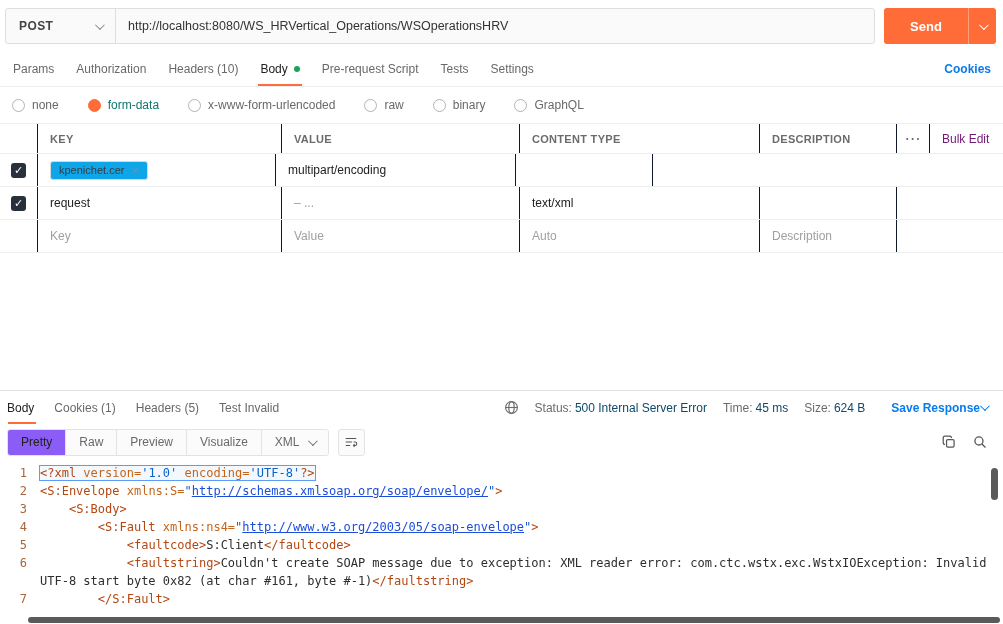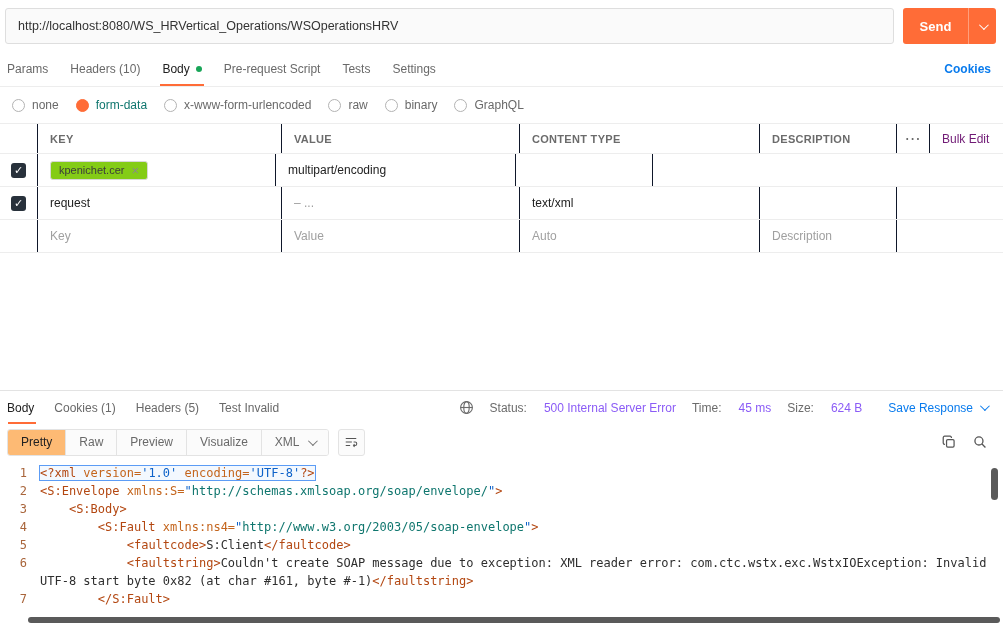--- a/index.html
+++ b/index.html
@@ -6,40 +6,40 @@
   html,body{width:1003px;height:624px}
   body{font-family:"Liberation Sans","DejaVu Sans",sans-serif;font-size:12px;color:#212121;background:#fff;overflow:hidden}
   .app{width:1003px;height:624px;display:flex;flex-direction:column;position:relative;background:#fff}
 
   
   .request-bar{display:flex;align-items:center;padding:8px 7px 8px 5px;height:52px;flex:none}
   .url-container{flex:1;display:flex;align-items:stretch;height:36px;border:1px solid #dedede;border-radius:3px;background:#fafafa;margin-right:9px;overflow:hidden}
   .method-select{display:flex;align-items:center;justify-content:space-between;width:110px;padding:0 13px;border-right:1px solid #dedede;cursor:pointer}
   .method-label{font-weight:700;color:#444;letter-spacing:.4px}
   .url-input{flex:1;border:none;outline:none;background:transparent;padding:0 12px;font-size:12.5px;color:#333;font-family:inherit}
-  .send-btn{display:flex;height:36px;width:93px;background:#ff6c37;border-radius:3px;color:#fff;overflow:hidden;flex:none}
+  .send-btn{display:flex;height:36px;width:112px;background:#ff6c37;border-radius:3px;color:#fff;overflow:hidden;flex:none}
   .send-main{flex:1;display:flex;align-items:center;justify-content:center;font-size:13px;font-weight:700;cursor:pointer}
   .send-caret{width:28px;display:flex;align-items:center;justify-content:center;border-left:1px solid rgba(255,255,255,.35);cursor:pointer}
 
   .caret{display:inline-block;width:7px;height:7px;border-right:1.6px solid #8a8a8a;border-bottom:1.6px solid #8a8a8a;transform:rotate(45deg) translateY(-2px)}
   .caret.white{border-color:#fff}
   .caret.blue{border-color:#097bed}
   .caret.dark{border-color:#777}
 
   
   .req-tabs{display:flex;align-items:center;height:35px;padding:0 12px 0 0;border-bottom:1px solid #ededed;color:#696969;flex:none}
   .req-tab{height:100%;display:flex;align-items:center;padding:0 11px;cursor:pointer;position:relative;gap:6px}
-  .req-tab:first-child{padding-left:7px}
+  .req-tab:first-child{padding-left:13px}
   .req-tab.active{color:#212121}
   .req-tab.active::after{content:"";position:absolute;left:9px;right:9px;bottom:0;height:2px;background:#ff6c37}
   .green-dot{width:6px;height:6px;border-radius:50%;background:#18a558}
   .cookies-link{margin-left:auto;color:#097bed;cursor:pointer;font-weight:600}
 
   
-  .radio-row{display:flex;align-items:center;height:36px;padding:0 12px;gap:17px;flex:none;color:#696969}
+  .radio-row{display:flex;align-items:center;height:36px;padding:0 12px;gap:29px;flex:none;color:#696969}
   .radio{display:flex;align-items:center;gap:7px;cursor:pointer}
   .radio-circle{width:13px;height:13px;border-radius:50%;border:1px solid #b3b3b3;background:#fff;flex:none}
   .radio.selected .radio-circle{background:#ff6c37;border-color:#ff6c37}
   .radio.selected .radio-label{color:#0f766e}
 
   
   .form-table{flex:none;border-top:1px solid #ededed;font-size:12px}
   .t-row{display:flex;border-bottom:1px solid #ededed;height:33px}
   .t-row.t-header{height:30px}
   .t-cell{display:flex;align-items:center;padding:0 12px;border-right:1px solid #0f172a;overflow:hidden;white-space:nowrap}
@@ -49,85 +49,92 @@
   .ct-cell{width:240px}
   .desc-cell{width:137px}
   .dots-cell{width:33px;justify-content:center;padding:0;color:#6b6b6b;cursor:pointer}
   .bulk-cell{flex:1;border-right:none;color:#701a75;cursor:pointer}
   .filler-cell{flex:1;border-right:none}
   .th{font-size:11px;color:#6b6b6b;font-weight:600;letter-spacing:.3px}
   .placeholder{color:#a0a0a0}
   .checkbox{width:15px;height:15px;border-radius:3px;background:#28313b;position:relative;cursor:pointer}
   .checkbox::after{content:"✓";position:absolute;inset:0;color:#fff;font-size:11px;line-height:15px;text-align:center}
   .dots-icon::after{content:"⋯";font-size:16px;letter-spacing:1px}
-  .file-chip{display:inline-flex;align-items:center;gap:7px;border:1px solid #d8d8d8;background:#84cc16;border-radius:3px;padding:2px 8px;font-size:11px;color:#3b3b3b;cursor:default}
+  .file-chip{display:inline-flex;align-items:center;gap:7px;border:1px solid #d8d8d8;background:#0ea5e9;border-radius:3px;padding:2px 8px;font-size:11px;color:#3b3b3b;cursor:default}
   .chip-close{cursor:pointer;color:#8a8a8a;line-height:1}
   .chip-close::after{content:"×";font-size:13px}
   .muted-value{color:#9e9e9e}
 
   .spacer{flex:1}
 
   
   .response{flex:none;height:234px;border-top:1px solid #e3e3e3;display:flex;flex-direction:column}
   .resp-tabs{display:flex;align-items:center;height:33px;padding:0 10px 0 0;color:#696969;flex:none}
   .resp-tab{height:100%;display:flex;align-items:center;padding:0 10px;cursor:pointer;position:relative}
   .resp-tab:first-child{padding-left:7px}
   .resp-tab.active{color:#212121}
   .resp-tab.active::after{content:"";position:absolute;left:8px;right:8px;bottom:0;height:2px;background:#ff6c37}
   .resp-meta{margin-left:auto;display:flex;align-items:center;gap:16px}
   .globe-icon{display:flex;align-items:center}
   .meta-item{color:#6b6b6b;white-space:nowrap}
-  .meta-value{color:#8b5cf6;margin-left:17px}
-  .save-response{display:flex;align-items:center;gap:7px;color:#097bed;font-weight:400;cursor:pointer;margin-left:10px;padding-right:6px}
+  .meta-value{color:#0c4a6e;margin-left:3px}
+  .save-response{display:flex;align-items:center;gap:0;color:#097bed;font-weight:700;cursor:pointer;margin-left:10px;padding-right:6px}
 
   .resp-toolbar{display:flex;align-items:center;height:36px;padding:0 12px 0 7px;flex:none}
   .view-group{display:flex;align-items:stretch;height:27px;border:1px solid #e3e3e3;border-radius:3px;overflow:hidden}
   .view-item{display:flex;align-items:center;padding:0 13px;color:#696969;background:#fbfbfb;border-left:1px solid #e3e3e3;cursor:pointer;gap:8px}
   .view-item:first-child{border-left:none}
-  .view-item.active{color:#212121;background:#fdba74}
+  .view-item.active{color:#212121;background:#8b5cf6}
   .wrap-btn{width:27px;height:27px;border:1px solid #e3e3e3;border-radius:3px;display:flex;align-items:center;justify-content:center;margin-left:9px;cursor:pointer;background:#fbfbfb}
   .toolbar-right{margin-left:auto;display:flex;align-items:center;gap:17px;padding-right:4px}
   .icon-btn{display:flex;align-items:center;cursor:pointer}
 
   
   .code-area{flex:1;position:relative;overflow:hidden;font-family:"DejaVu Sans Mono","Liberation Mono",monospace;font-size:12px;line-height:18px;padding-top:4px}
   .code-line{display:flex}
   .line-num{flex:none;width:40px;text-align:right;padding-right:13px;color:#a9653b;user-select:none}
   .line-content{flex:1;white-space:pre-wrap;word-break:break-word;color:#2e2e2e}
   .tok-tag{color:#b34711}
   .tok-attr{color:#c4651d}
   .tok-str{color:#0d62c9}
-  .tok-link{color:#0f766e;}
+  .tok-link{color:#1d4ed8;text-decoration:underline}
   .tok-text{color:#2e2e2e}
   .hl-box{outline:1px solid #5c9cf5;background:rgba(92,156,245,.07)}
   .v-scroll{position:absolute;top:8px;right:5px;width:7px;height:32px;background:#5a5a5a;border-radius:3.5px;cursor:pointer}
   .h-scroll{position:absolute;bottom:1px;left:28px;right:3px;height:6px;background:#5a5a5a;border-radius:3px;cursor:pointer}
 </style>
 </head>
 <body>
 
 <div class="app">
 
   <div class="request-bar">
     <div class="url-container">
+      <div class="method-select">
+        <span class="method-label">POST</span>
+        <span class="caret"></span>
+      </div>
       <input class="url-input" value="http://localhost:8080/WS_HRVertical_Operations/WSOperationsHRV" style="">
     </div>
     <div class="send-btn">
       <div class="send-main">
         <span>Send</span>
       </div>
       <div class="send-caret">
         <span class="caret white"></span>
       </div>
     </div>
   </div>
 
   <div class="req-tabs">
     <div class="req-tab">
         <span>Params</span>
+      </div>
+    <div class="req-tab">
+        <span>Authorization</span>
       </div>
     <div class="req-tab">
         <span>Headers (10)</span>
       </div>
     <div class="req-tab active">
       <span>Body</span>
       <span class="green-dot"></span>
     </div>
     <div class="req-tab">
         <span>Pre-request Script</span>

